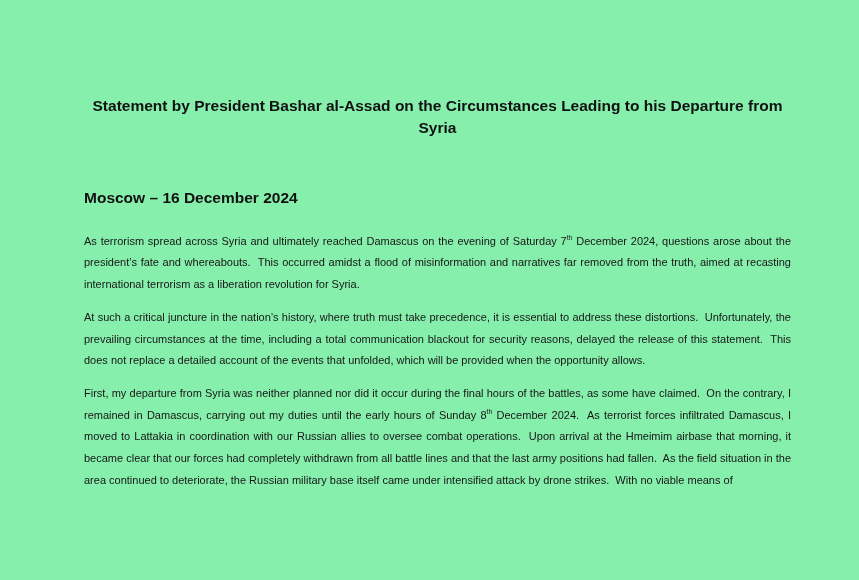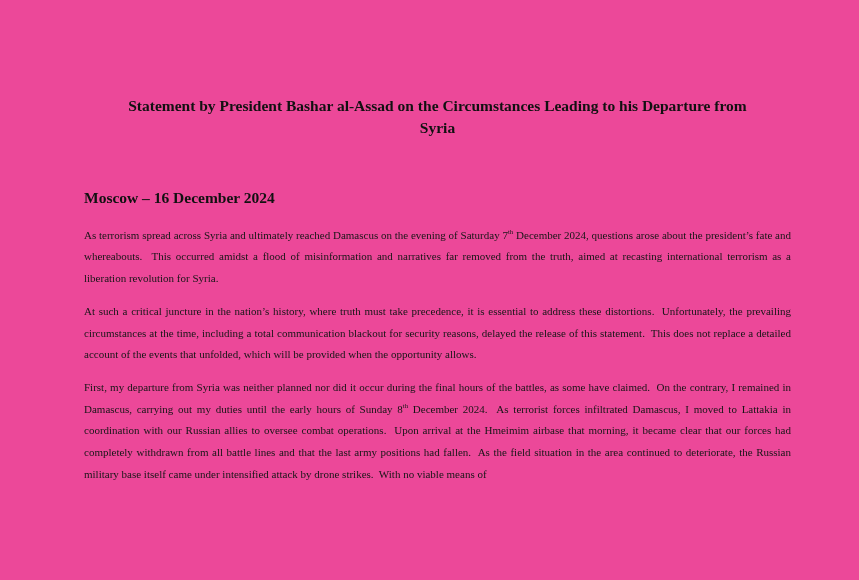--- a/index.html
+++ b/index.html
@@ -10,41 +10,41 @@
     width: 859px;
     height: 580px;
     background: #ffffff;
     overflow: hidden;
   }
   .doc {
     position: relative;
     width: 859px;
     height: 580px;
     overflow: hidden;
-    background: #ec4899;
+    background: #86efac;
     color: #161616;
-    font-family: Liberation Serif, serif;
+    font-family: Liberation Sans, sans-serif;
   }
   .content {
     position: absolute;
     left: 84px;
     top: 0;
     width: 707px;
   }
   .title {
     margin: 95px 0 48px 0;
     font-size: 15.5px;
     line-height: 22px;
     font-weight: 700;
     text-align: center;
     white-space: pre-line; 
     color: #111111;
   }
   .dateline {
-    margin: 0 0 16px 0;
+    margin: 0 0 22px 0;
     font-size: 15.5px;
     line-height: 21.7px;
     font-weight: 700;
     color: #111111;
   }
   .para {
     margin: 0 0 11px 0;
     font-size: 11px;
     line-height: 21.7px;
     text-align: justify;

